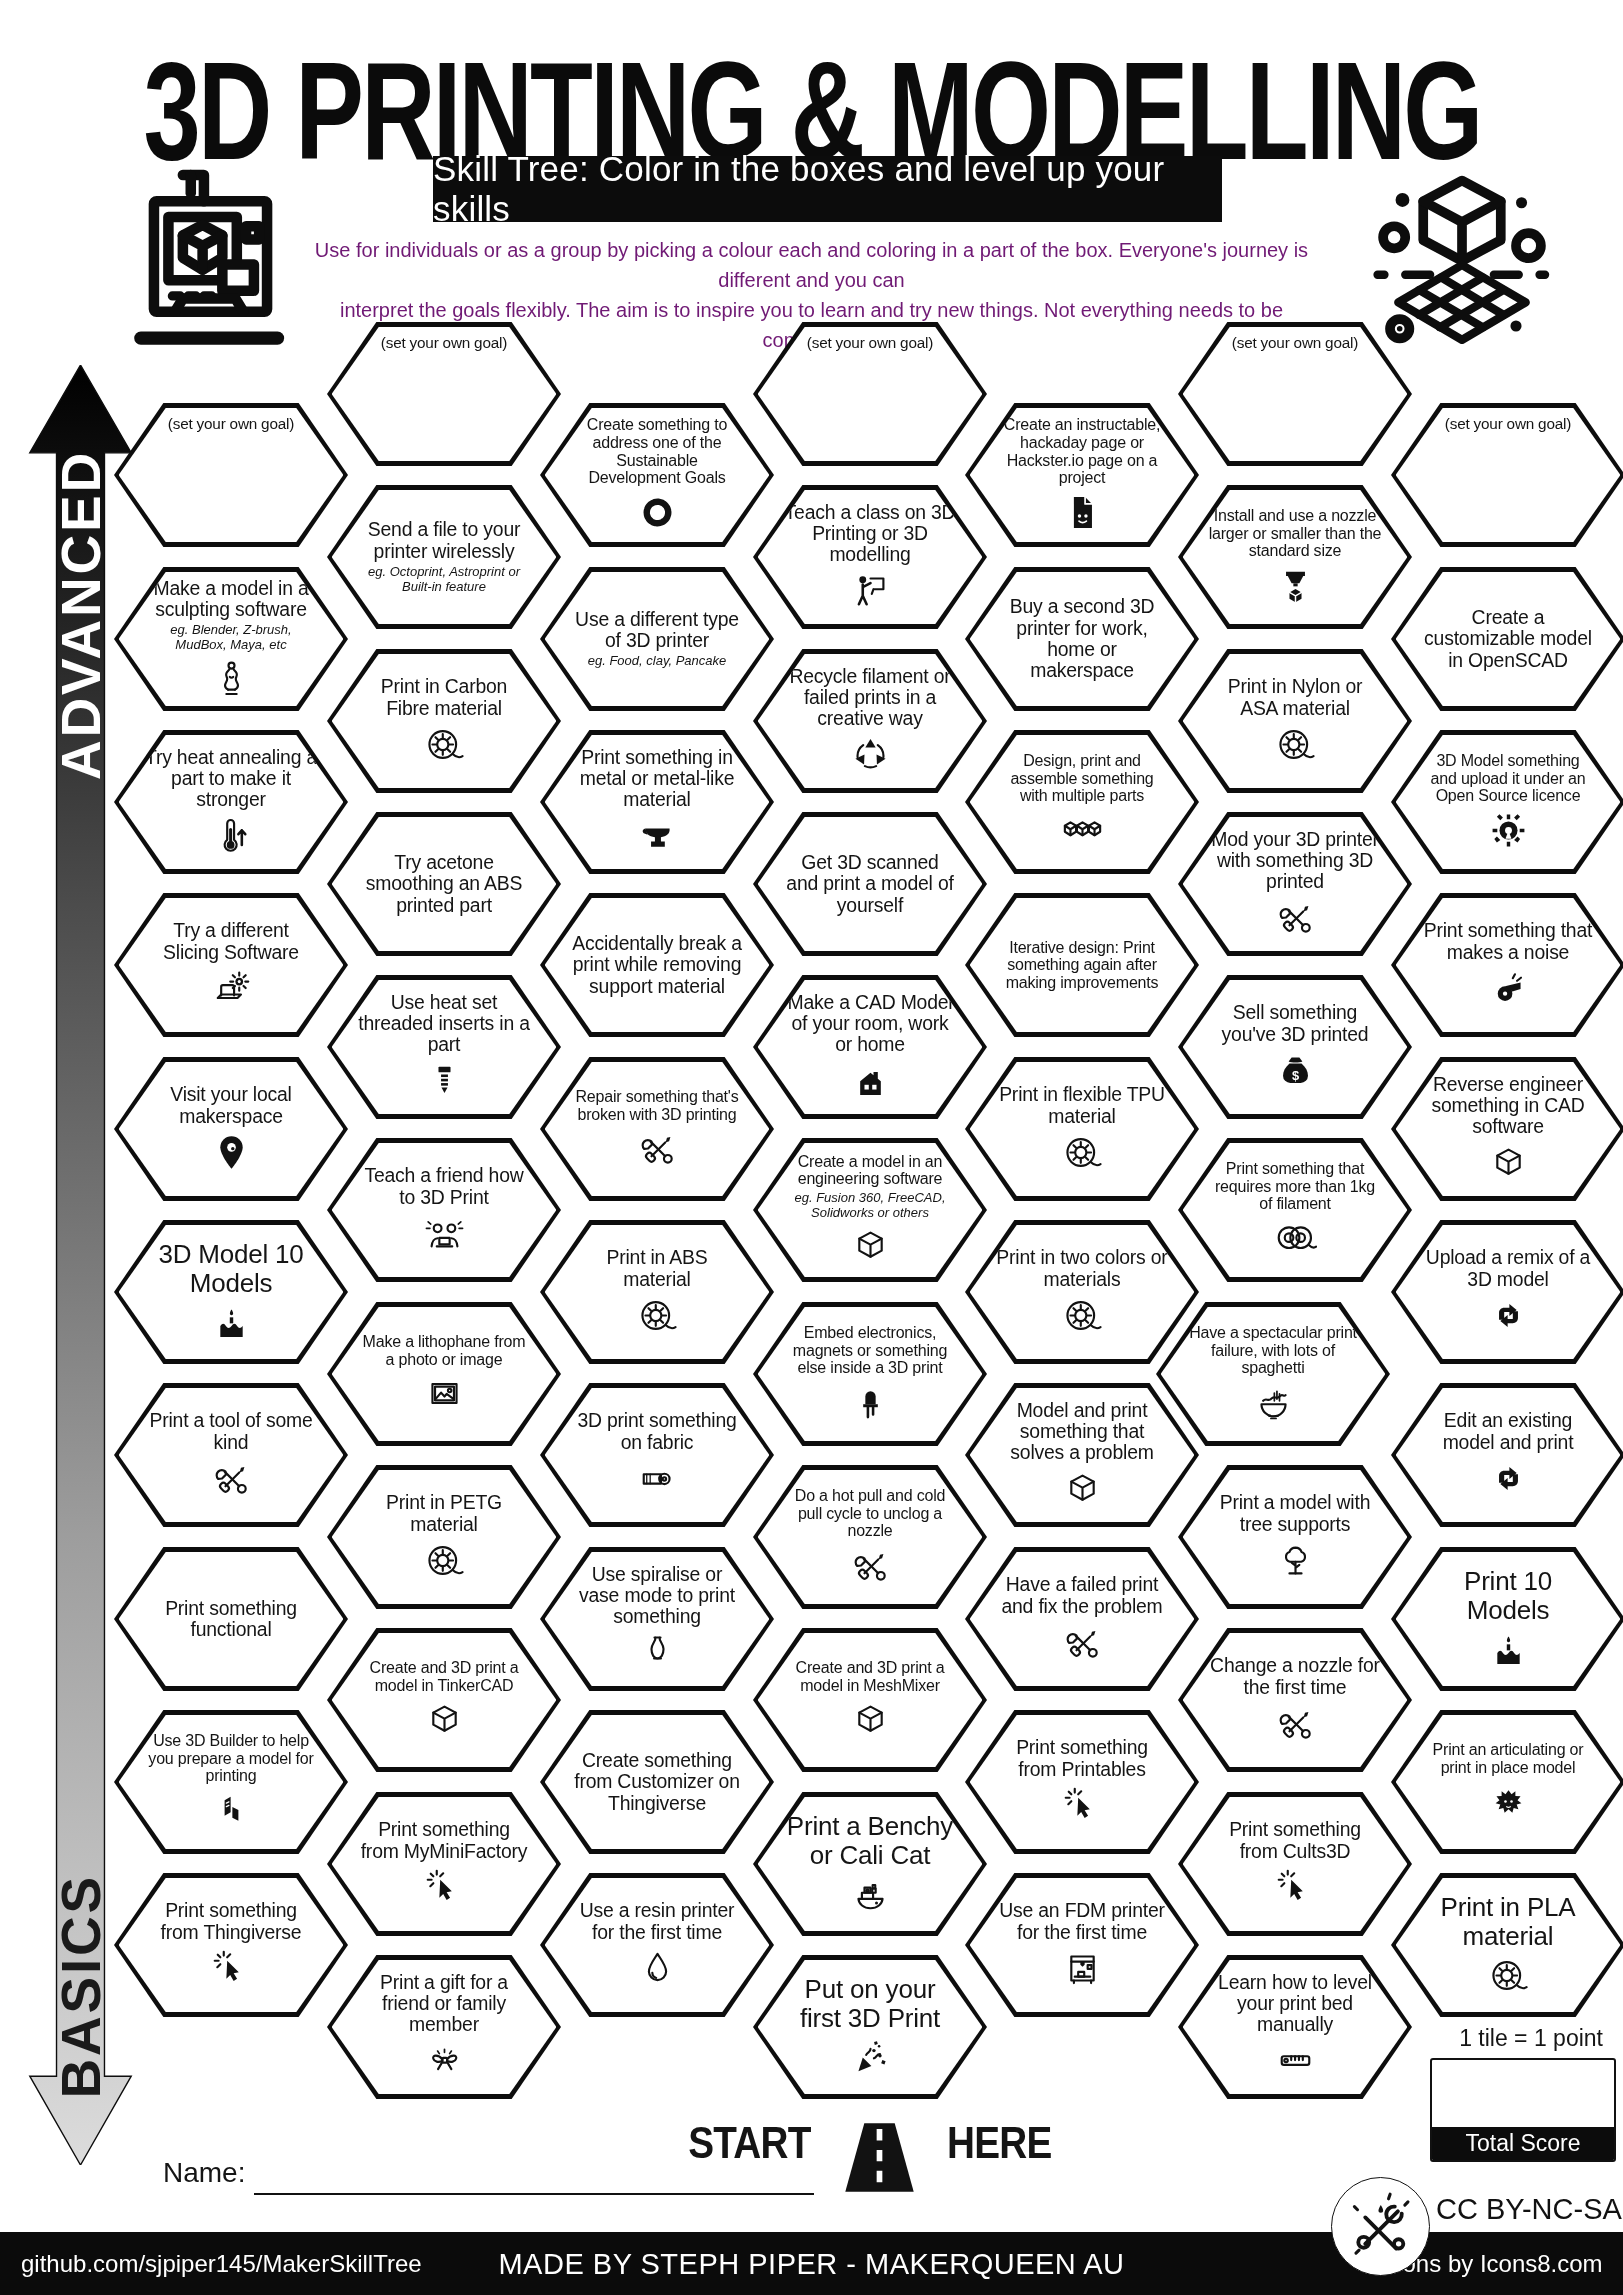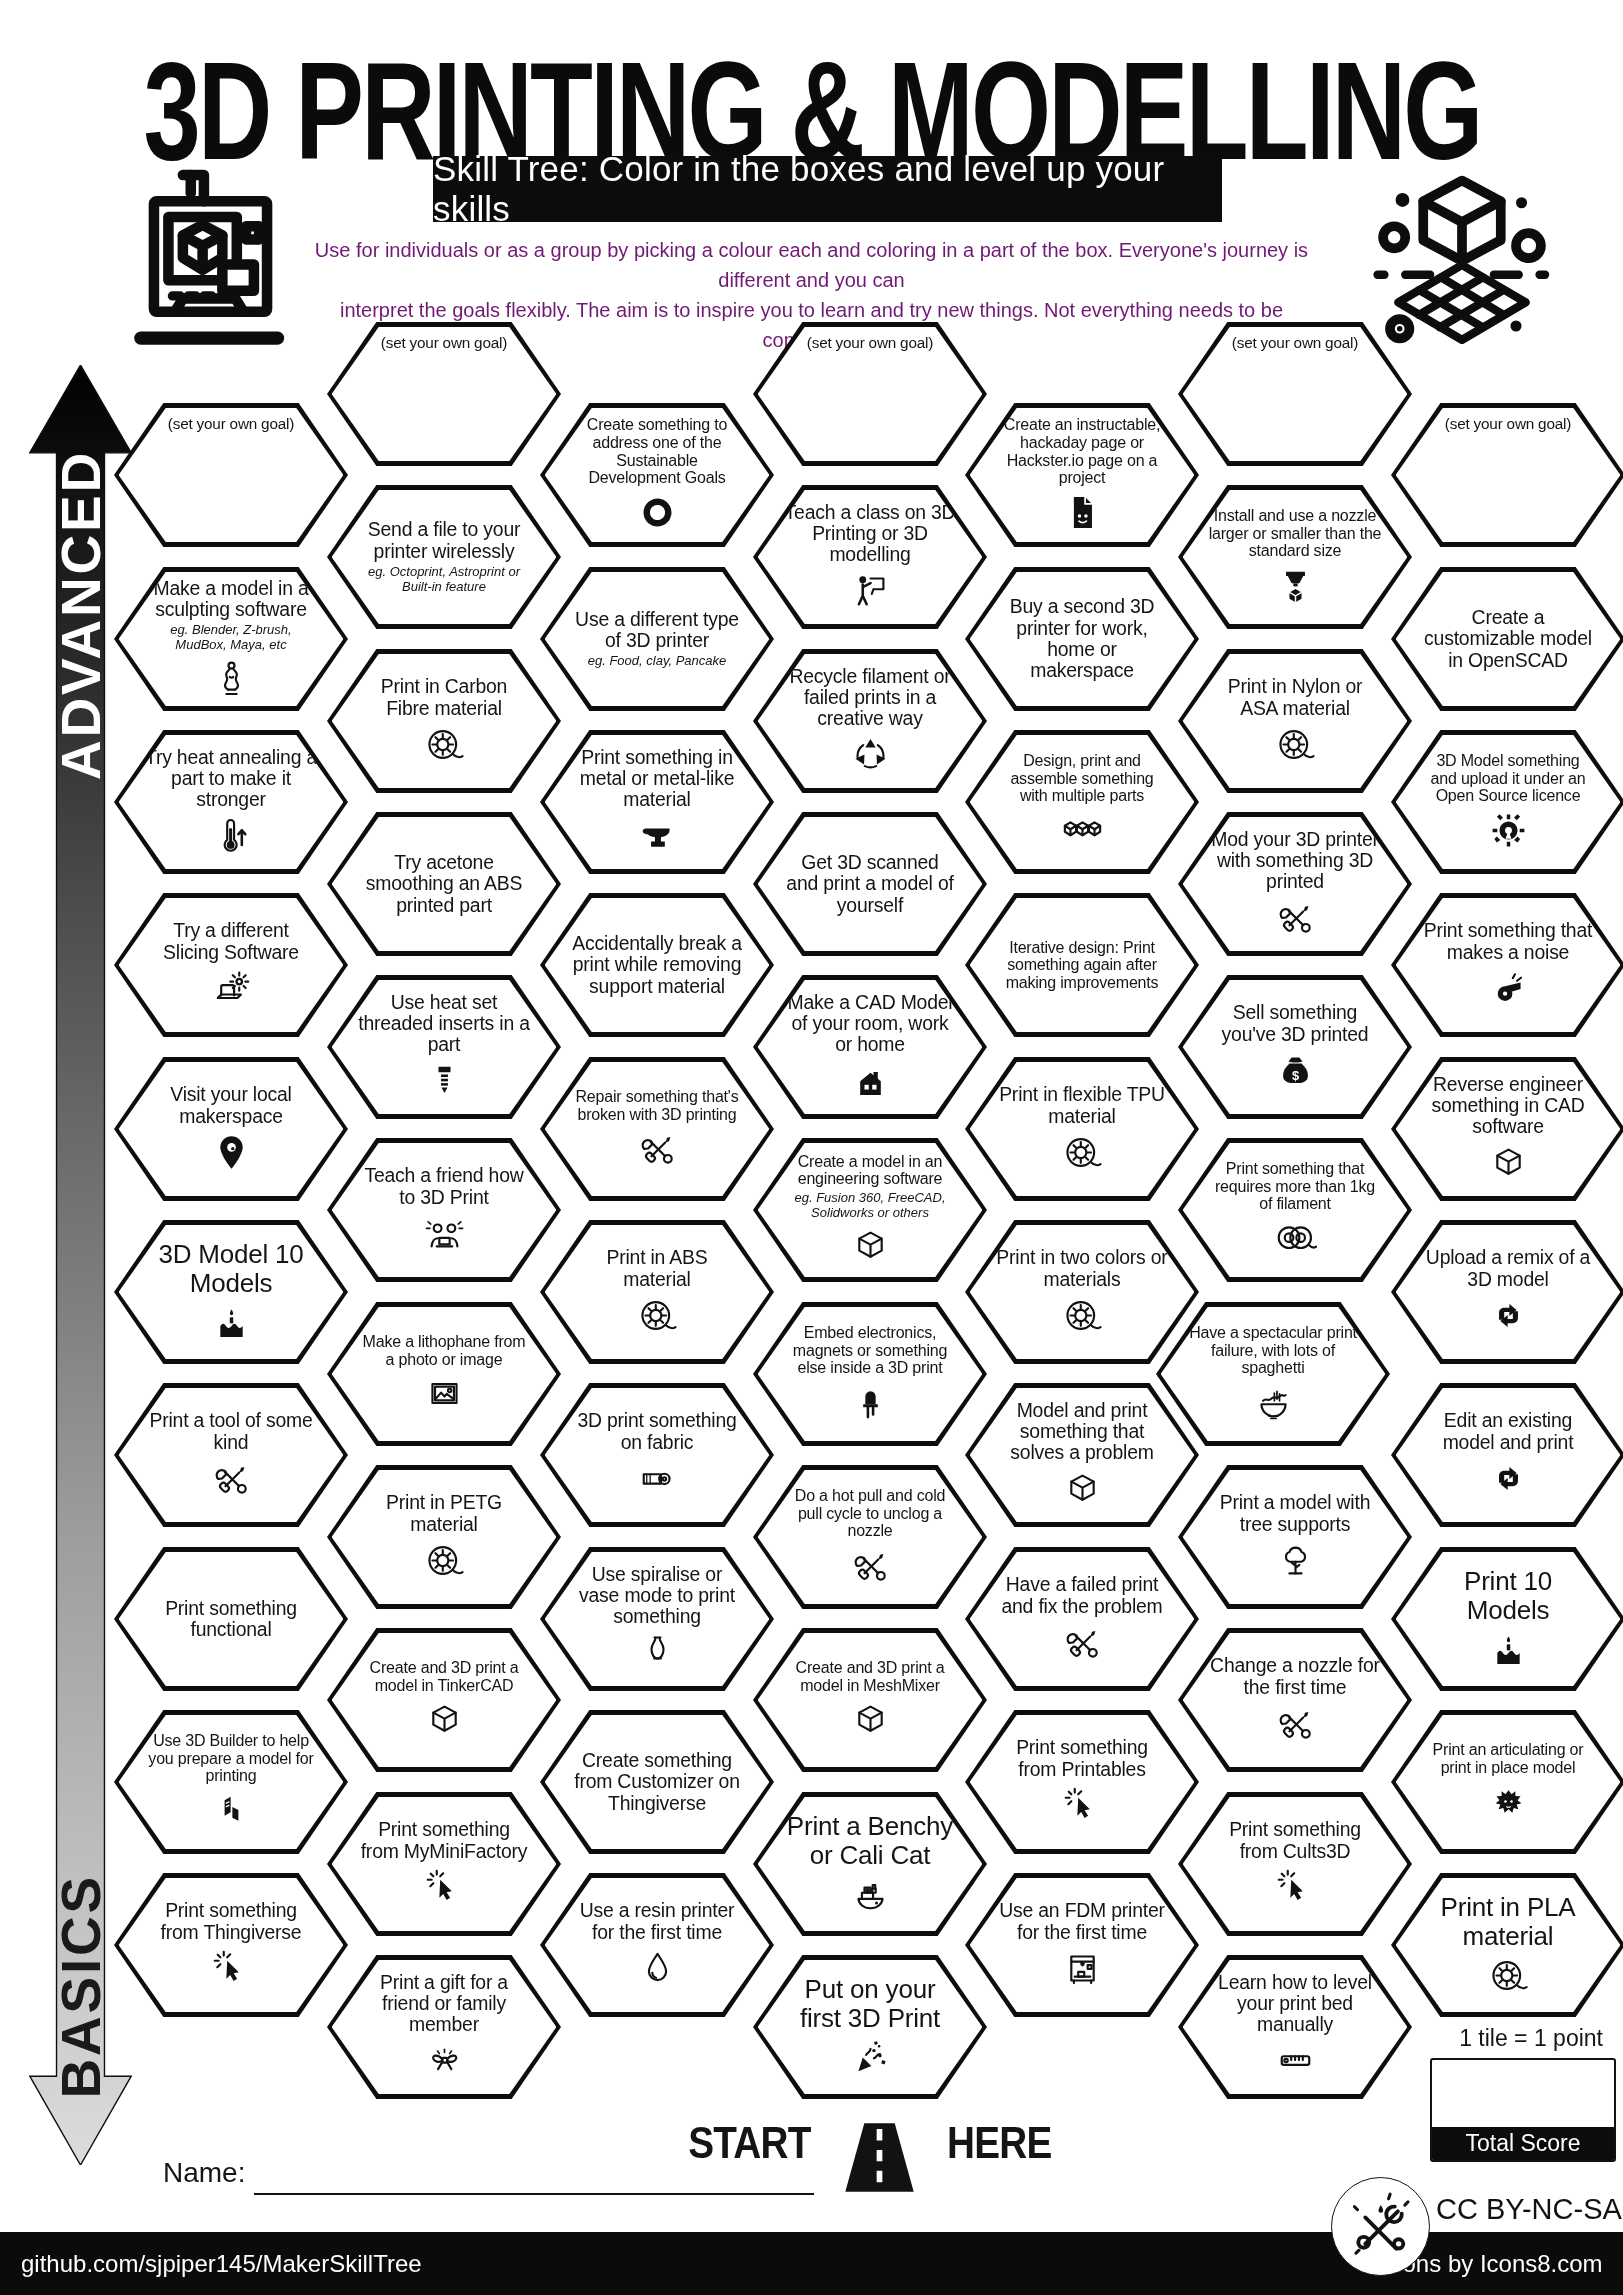--- a/index.html
+++ b/index.html
@@ -1009,17 +1009,18 @@
       <circle cx="28" cy="70" r="7"></circle>
         <circle cx="73" cy="72" r="6"></circle>
       <path d="M68 24a10 10 0 1 0 9 9"></path>
       <path d="M20 28l-4-4M81 22l4-4M22 80l-4 4M60 14l2-6" stroke-width="4"></path>
     </svg>
   </div>
   <div class="cctext">CC BY-NC-SA 4.0</div>
 
   <footer>
     <div class="fl">github.com/sjpiper145/MakerSkillTree</div>
+    <div class="fc">MADE BY STEPH PIPER  -  MAKERQUEEN AU</div>
     <div class="fr">Icons by Icons8.com</div>
   </footer>
 
 </div>
 
 
 </body></html>

